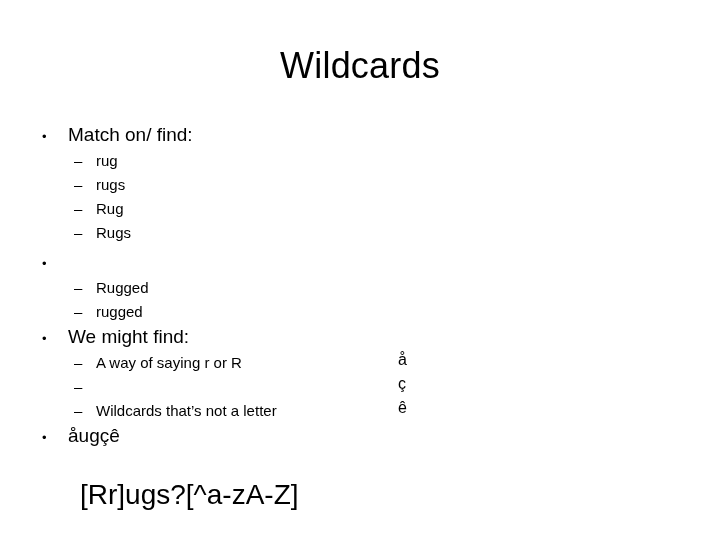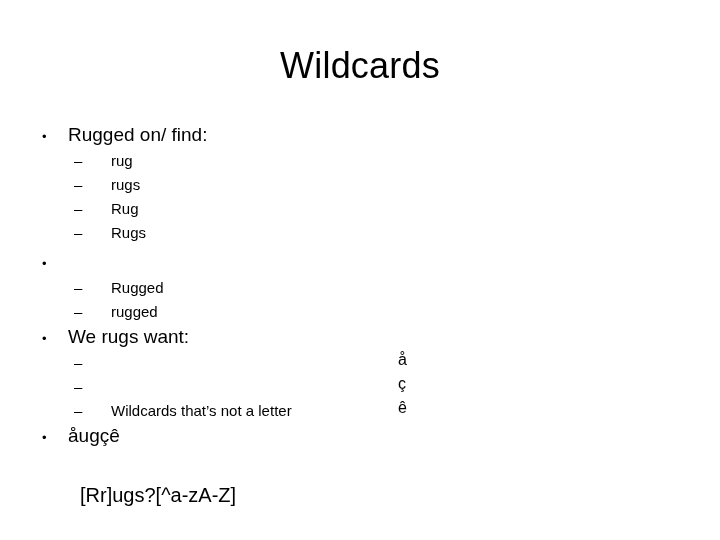--- a/index.html
+++ b/index.html
@@ -79,21 +79,20 @@
   }
   .lvl2 .marker {
     width: 22px;
     flex: 0 0 22px;
     font-size: 15px;
     line-height: 24px;
     text-align: left;
   }
   .lvl2 .txt {
     flex: 0 0 auto;
-    margin-left: 15px;
   }
   .gap-md { height: 6px; }
 
   
   .glyph-col {
     position: absolute;
     left: 398px;
     top: 348px;
     width: 40px;
     font-size: 16px;
@@ -103,38 +102,38 @@
   .glyph-col .glyph {
     height: 24px;
     line-height: 24px;
   }
 
   
   .code-line {
     position: absolute;
     left: 80px;
     top: 480px;
-    font-size: 20px;
+    font-size: 28px;
     line-height: 30px;
     white-space: pre;
     color: #000000;
   }
 </style>
 </head>
 <body>
 
 <div class="slide">
 
   <div class="slide-title">Wildcards</div>
 
   <div class="body-block">
 
     <div class="lvl1">
       <span class="marker">•</span>
-      <span class="txt">Rugged on/ find:</span>
+      <span class="txt">Match on/ find:</span>
     </div>
     <div class="lvl2">
       <span class="marker">–</span>
       <span class="txt">rug</span>
     </div>
     <div class="lvl2">
       <span class="marker">–</span>
       <span class="txt">rugs</span>
     </div>
     <div class="lvl2">
@@ -155,24 +154,25 @@
       <span class="marker">–</span>
       <span class="txt">Rugged</span>
     </div>
     <div class="lvl2">
       <span class="marker">–</span>
       <span class="txt">rugged</span>
     </div>
 
     <div class="lvl1">
       <span class="marker">•</span>
-      <span class="txt">We rugs want:</span>
+      <span class="txt">We might find:</span>
     </div>
     <div class="lvl2">
       <span class="marker">–</span>
+      <span class="txt">A way of saying r or R</span>
     </div>
     <div class="lvl2">
       <span class="marker">–</span>
     </div>
     <div class="lvl2">
       <span class="marker">–</span>
       <span class="txt">Wildcards that’s not a letter</span>
     </div>
 
     <div class="lvl1">

